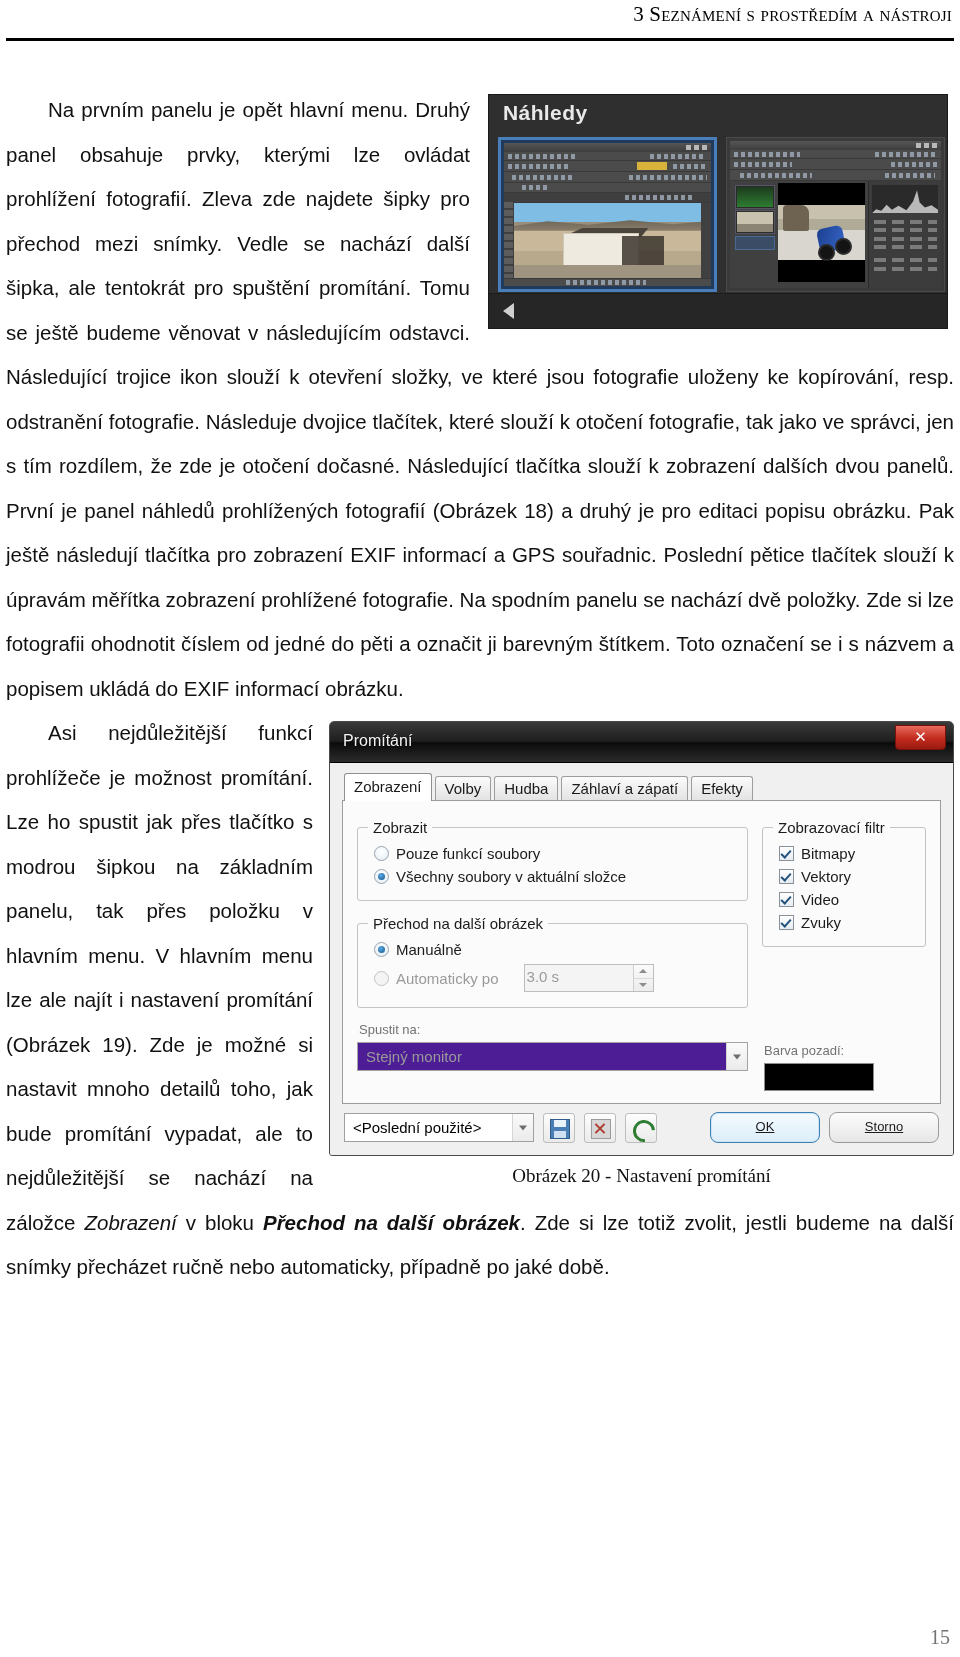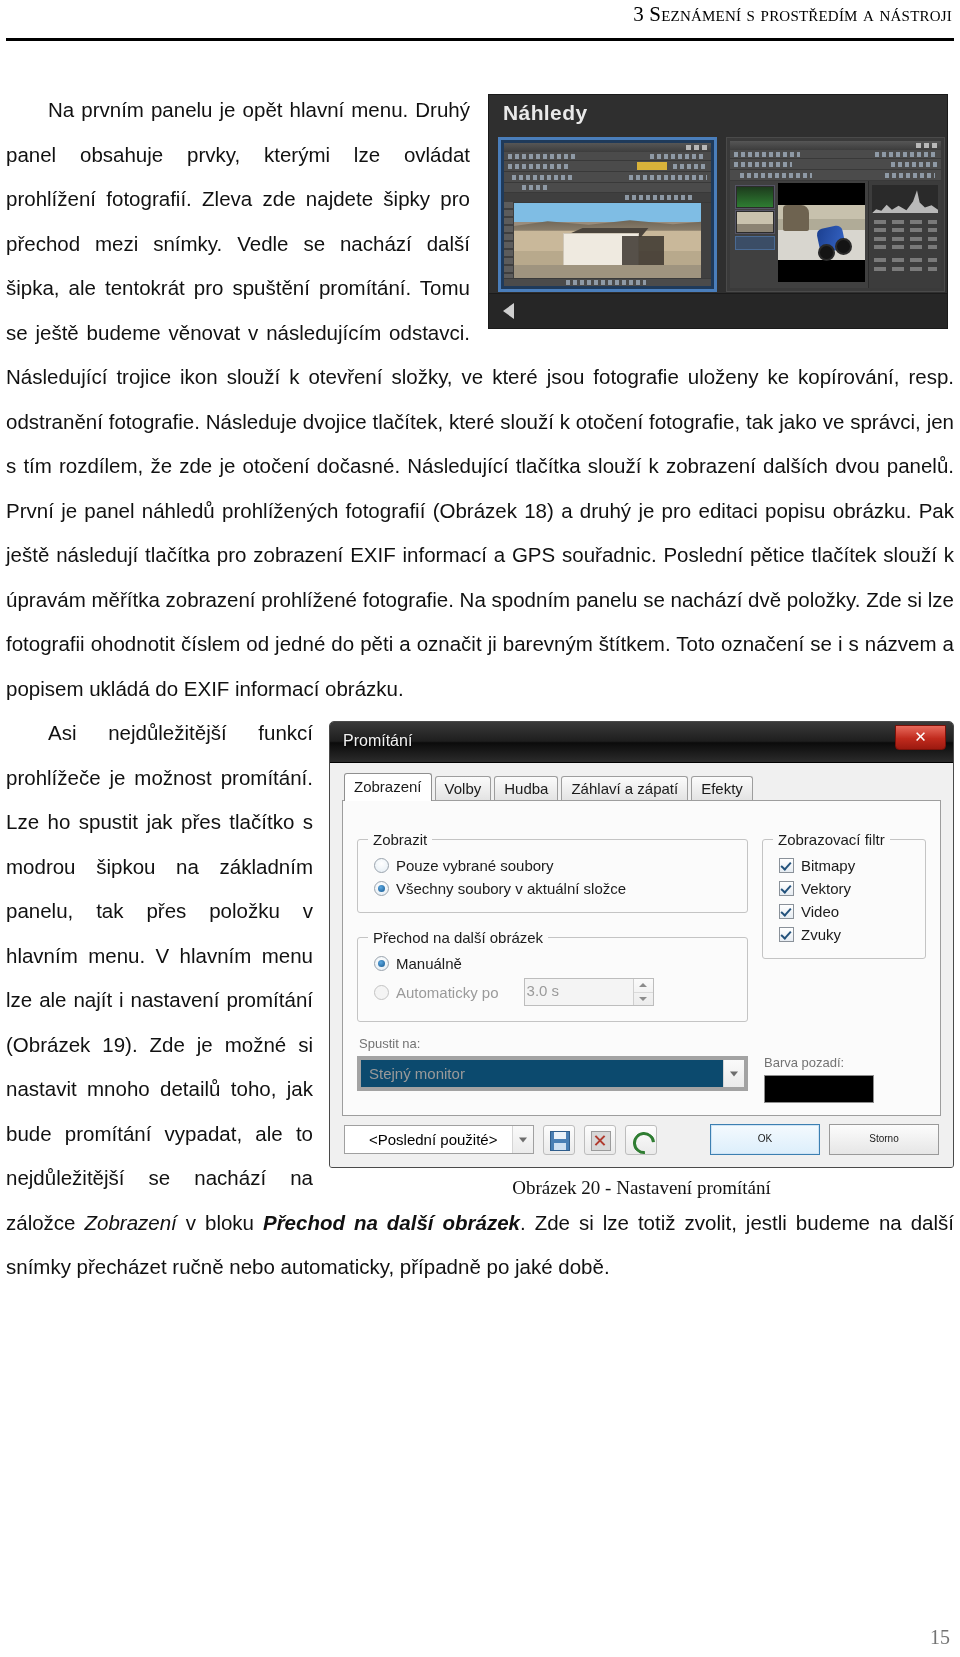--- a/index.html
+++ b/index.html
@@ -298,21 +298,21 @@
     padding: 14px 14px 12px 14px;
     min-height: 300px;
     box-sizing: border-box;
   }
   .tabpage-cols { display: flex; gap: 14px; }
   .col-left { flex: 1 1 auto; }
   .col-right { width: 164px; flex: 0 0 164px; }
 
   
   fieldset.gbox {
-    margin: 16px 0 14px 0;
+    margin: 4px 0 14px 0;
     padding: 6px 10px 12px 10px;
     border: 1px solid #c4c4c4;
     border-radius: 3px;
     background: transparent;
   }
   fieldset.gbox legend {
     padding: 0 5px;
     font-size: 15px;
     color: #1b1b1b;
   }
@@ -393,22 +393,22 @@
     border-right: 4px solid transparent;
   }
   .spin-btn.up::after { border-bottom: 4px solid #8c8c8c; }
   .spin-btn.down::after { border-top: 4px solid #8c8c8c; }
 
   
   .field-label { font-size: 13px; color: #737373; margin: 4px 0 5px 2px; }
   .combo {
     position: relative;
     height: 27px;
-    border: 4px solid #a3a3a3;
-    background: #0c4a6e;
+    border: 1px solid #a3a3a3;
+    background: #4c1d95;
     display: flex;
     align-items: center;
   }
   .combo .val { padding-left: 8px; font-size: 15px; color: #9a9a9a; }
   .combo-arrow {
     position: absolute; right: 0; top: 0; bottom: 0; width: 20px;
     border-left: 1px solid #d5d5d5;
     background: linear-gradient(#fafafa,#ebebeb);
   }
   .combo-arrow::after {
@@ -447,26 +447,27 @@
     width: 30px; height: 28px;
     border: 1px solid #bdbdbd;
     background: linear-gradient(#fdfdfd,#eaeaea);
     border-radius: 3px;
     position: relative;
   }
   .push-btn {
     height: 29px;
     min-width: 108px;
     border: 1px solid #9a9a9a;
-    border-radius: 0;
+    border-radius: 8px;
     background: linear-gradient(#fcfcfc,#e6e6e6);
-    font-size: 10px;
+    font-size: 13px;
     line-height: 27px;
     text-align: center;
     color: #1b1b1b;
+    text-decoration: underline;
   }
   .push-btn.default {
     border: 1px solid #3c7fb1;
     box-shadow: 0 0 0 1px #cfe4f5 inset;
     background: linear-gradient(#f4fafe,#dceefb);
   }
   .btn-spacer { flex: 1 1 auto; }
 
   
   .ico-save { position:absolute; left:6px; top:5px; width:18px; height:18px;
@@ -626,21 +627,21 @@
 
         <div class="tabpage">
           <div class="tabpage-cols">
 
             <div class="col-left">
 
               <fieldset class="gbox">
                 <legend>Zobrazit</legend>
                 <div class="radio-row">
                   <span class="radio"></span>
-                  <span>Pouze vybrané soubory</span>
+                  <span>Pouze funkcí soubory</span>
                 </div>
                 <div class="radio-row">
                   <span class="radio checked"></span>
                   <span>Všechny soubory v aktuální složce</span>
                 </div>
               </fieldset>
 
               <fieldset class="gbox">
                 <legend>Přechod na další obrázek</legend>
                 <div class="radio-row">
@@ -696,21 +697,21 @@
             </div>
 
           </div>
         </div>
 
       </div>
 
       <div class="dlg-bottom">
         <div class="bottom-row">
           <div class="combo-preset">
-            <span class="val" style="padding-left:24px; font-size:15px;">&lt;Poslední použité&gt;</span>
+            <span class="val" style="padding-left:8px; font-size:15px;">&lt;Poslední použité&gt;</span>
             <span class="combo-arrow"></span>
           </div>
           <div class="icon-btn">
               <span class="ico-save"></span>
             </div>
           <div class="icon-btn">
               <span class="ico-del"></span>
             </div>
           <div class="icon-btn">
               <span class="ico-undo"></span>

